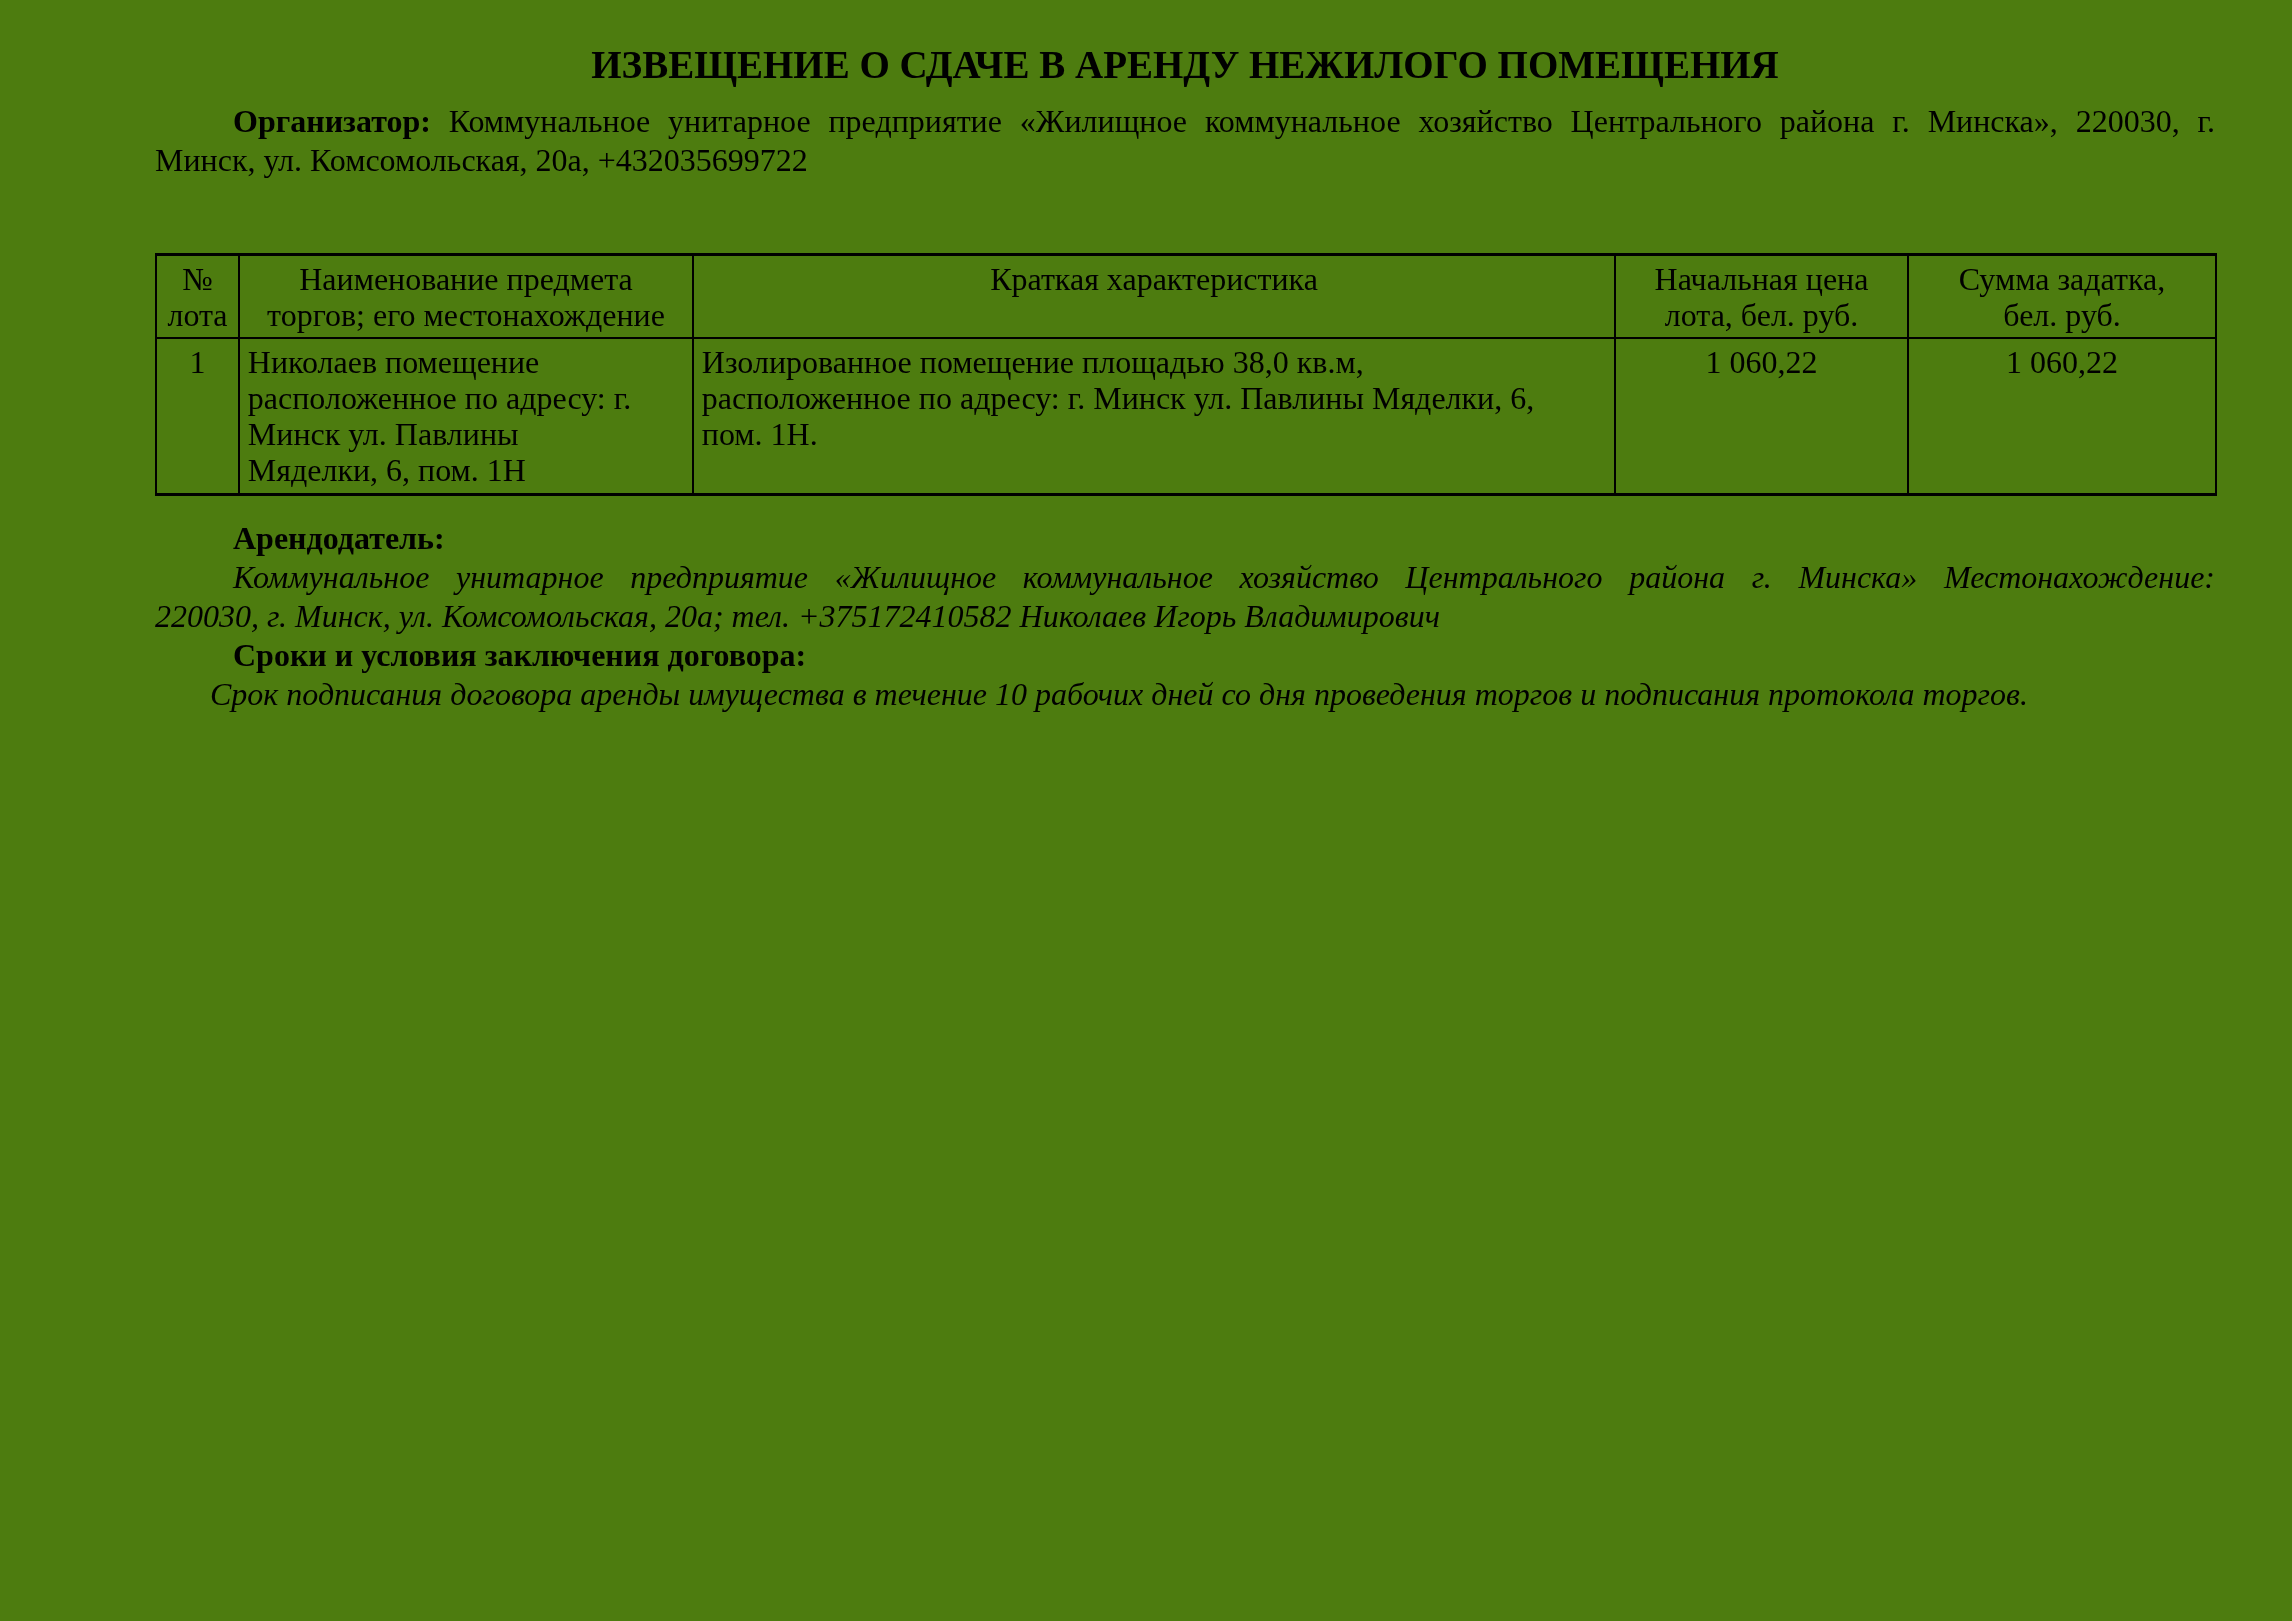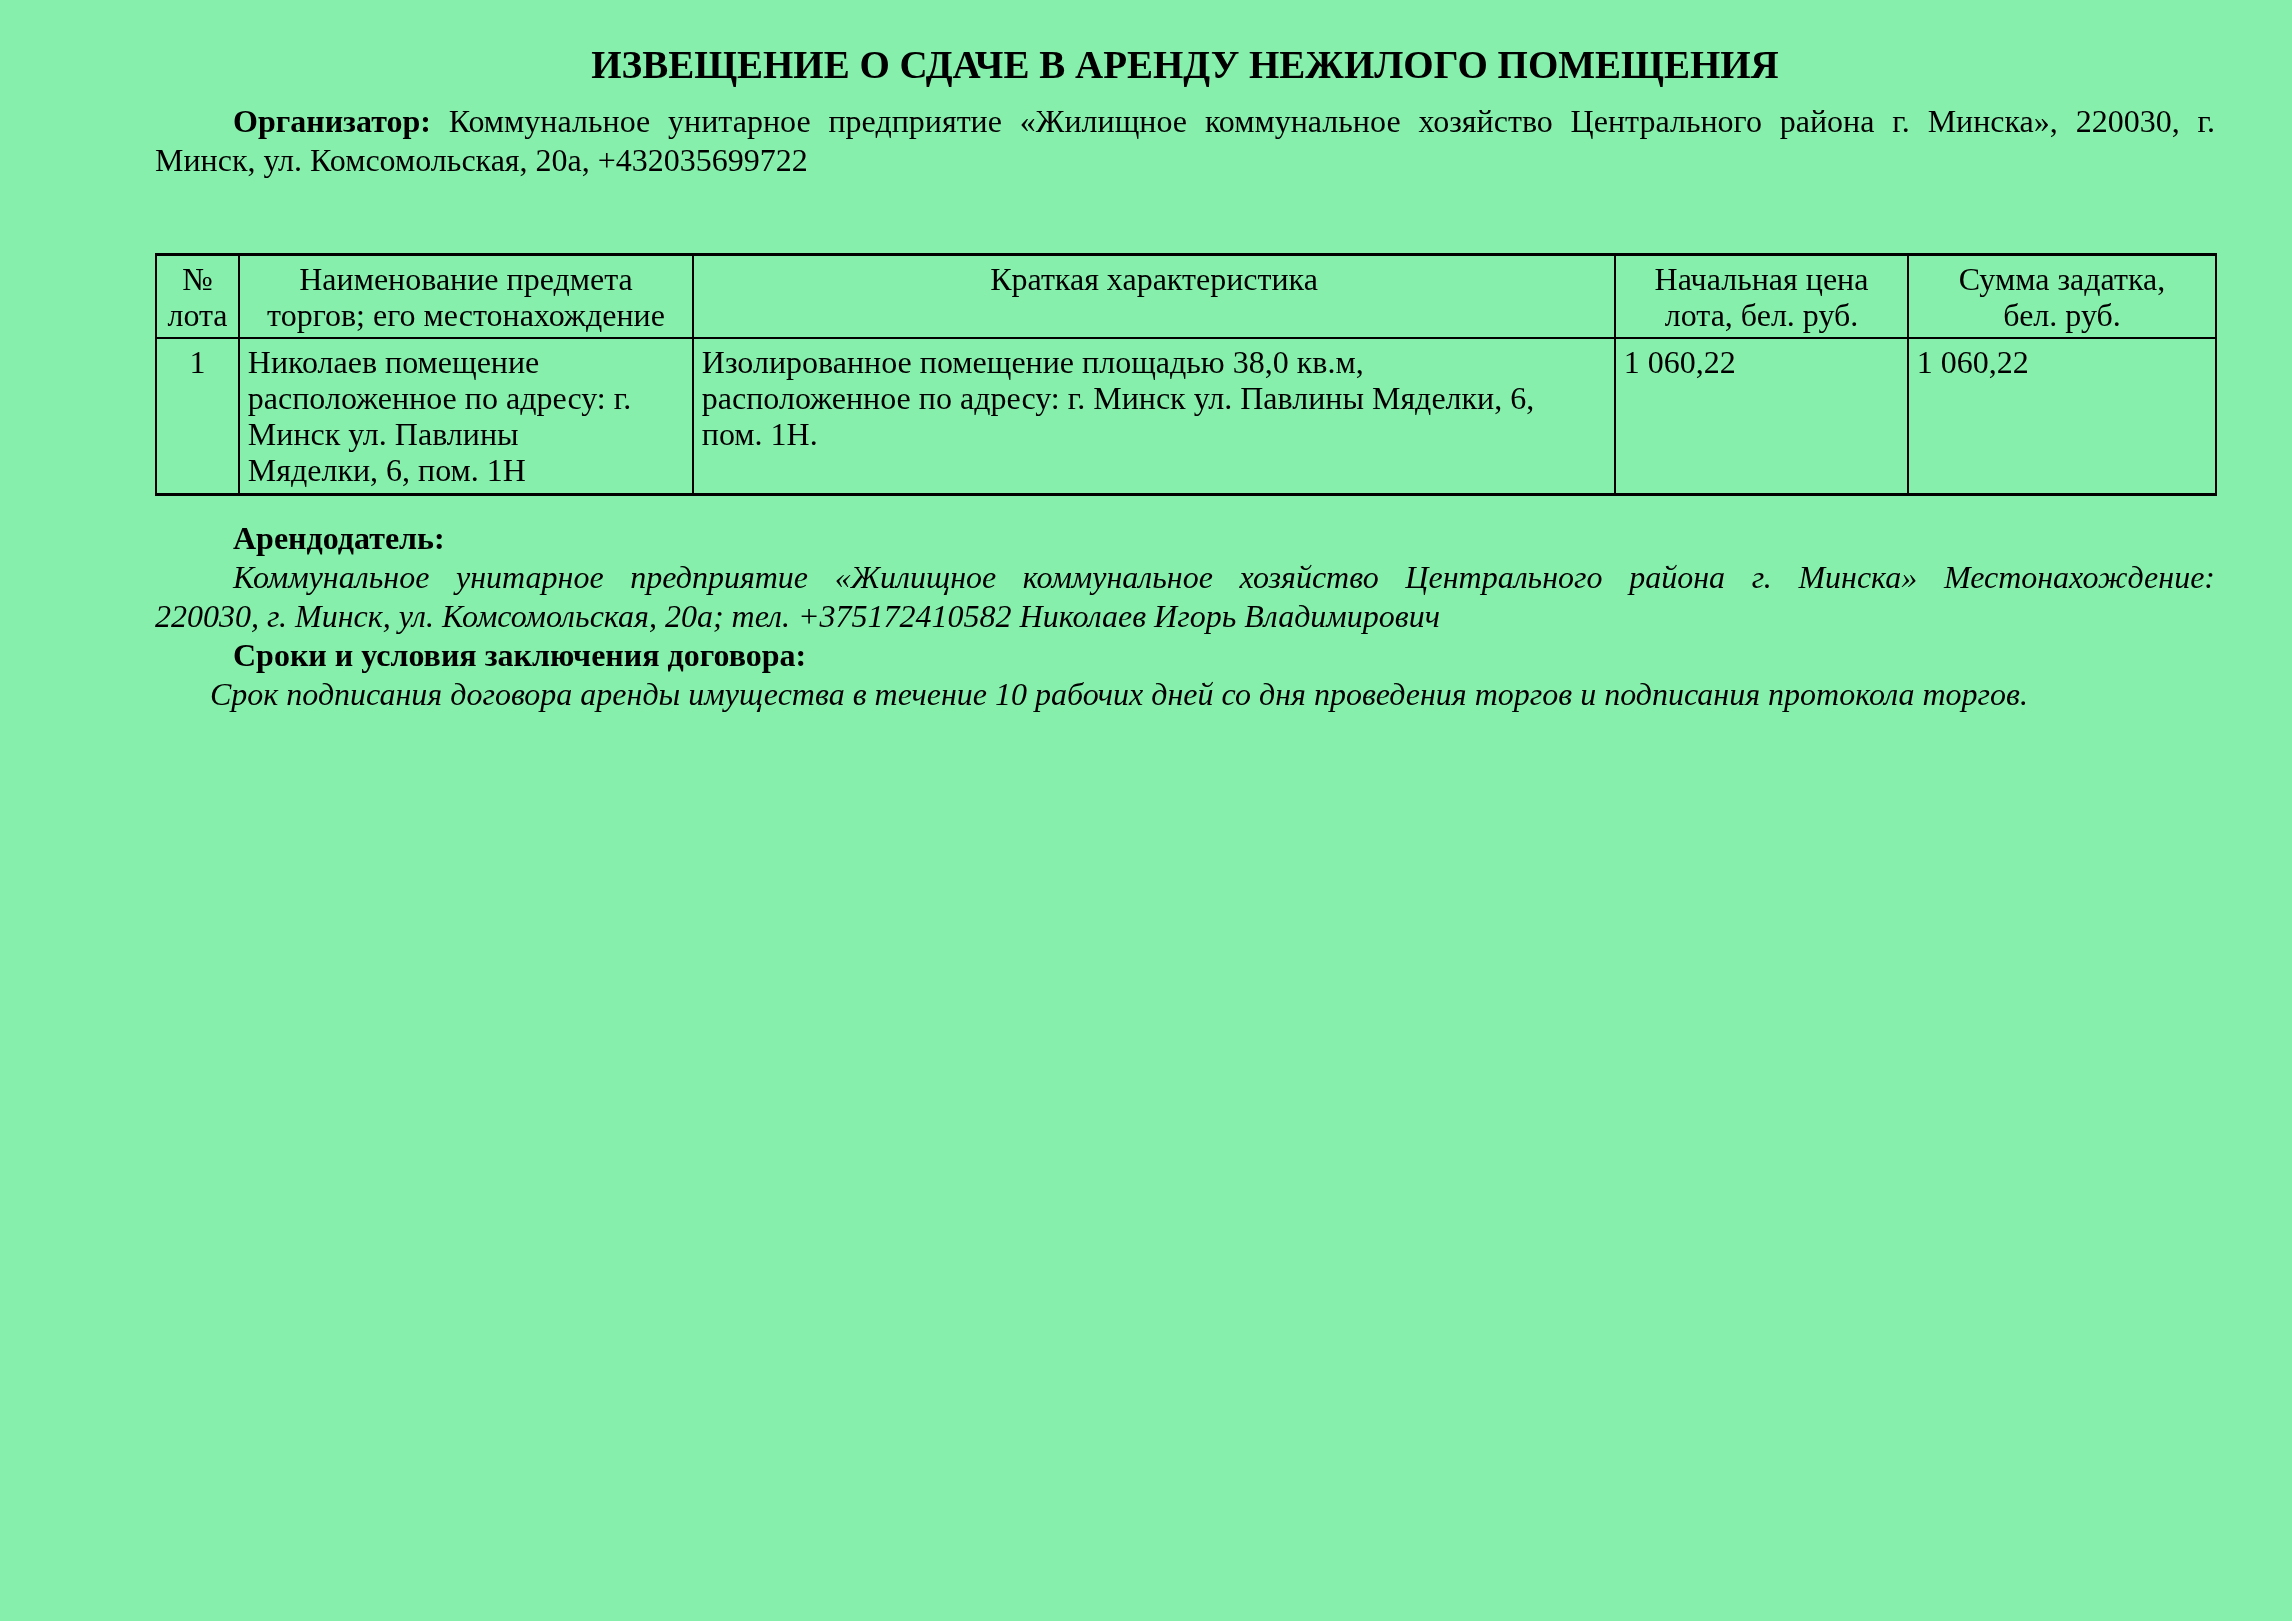--- a/index.html
+++ b/index.html
@@ -12,21 +12,21 @@
       height: 1621px;
       overflow: hidden;
       color: #000;
       font-family: "Liberation Serif", "DejaVu Serif", serif;
       font-size: 32px;
     }
     .page {
       position: relative;
       width: 2293px;
       height: 1621px;
-      background: #86efac;
+      background: #4d7c0f;
     }
     .content {
       position: absolute;
       left: 155px;
       top: 0;
       width: 2060px;
       padding-top: 41px;
     }
     .doc-title {
       font-size: 39px;
@@ -63,21 +63,21 @@
       overflow: hidden;
     }
     tr.hdr { height: 80px; }
     tr.hdr td {
       text-align: center;
       border-bottom: 2.9px solid #000;
     }
     tr.body-row { height: 149px; }
     td.num { text-align: center; }
     td.price {
-      text-align: left;
+      text-align: center;
       padding-right: 11.8px;
     }
     .landlord-block { margin-top: 23px; }
   </style>
 </head>
 <body>
 
 <div class="page">
   <div class="content">
 

